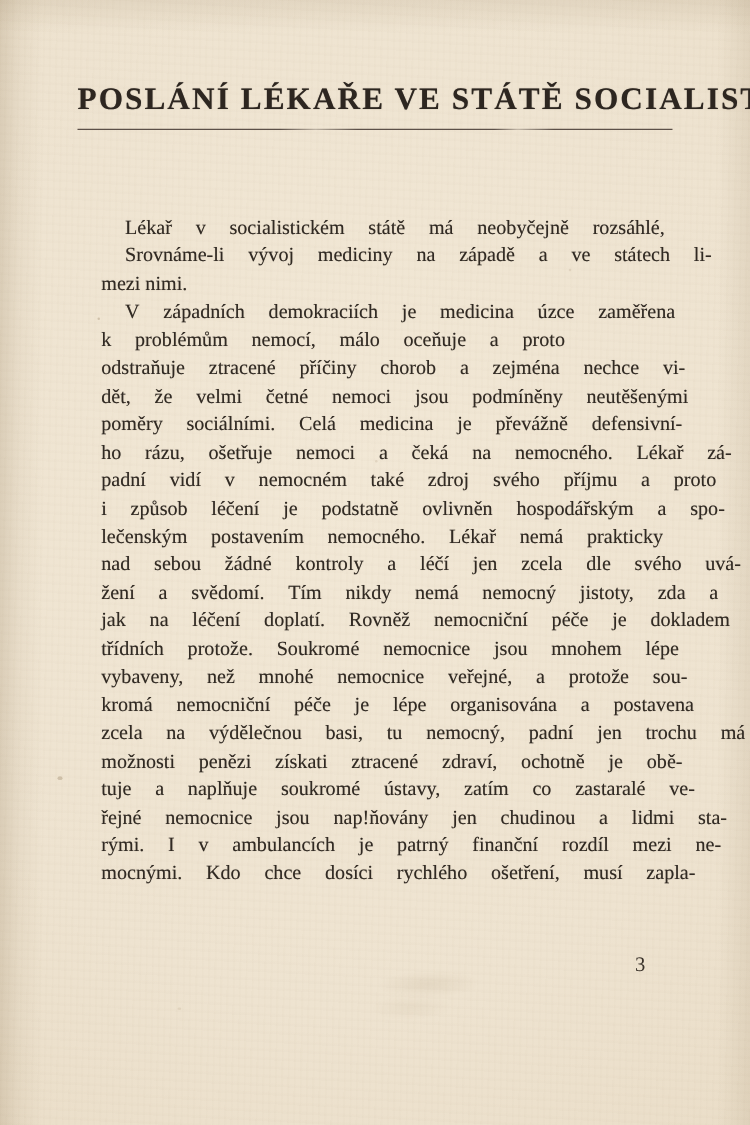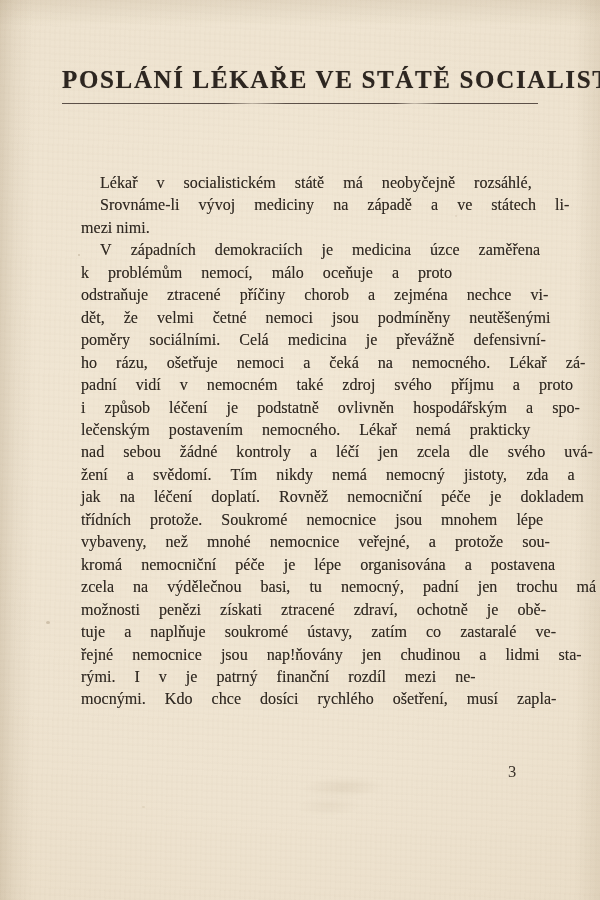--- a/index.html
+++ b/index.html
@@ -412,20 +412,21 @@
           <span>jen</span>
           <span>chudinou</span>
           <span>a</span>
           <span>lidmi</span>
           <span>sta-</span>
         </span>
       <span class="ln just">
           <span>rými.</span>
           <span>I</span>
           <span>v</span>
+          <span>ambulancích</span>
           <span>je</span>
           <span>patrný</span>
           <span>finanční</span>
           <span>rozdíl</span>
           <span>mezi</span>
           <span>ne-</span>
         </span>
       <span class="ln just">
           <span>mocnými.</span>
           <span>Kdo</span>

